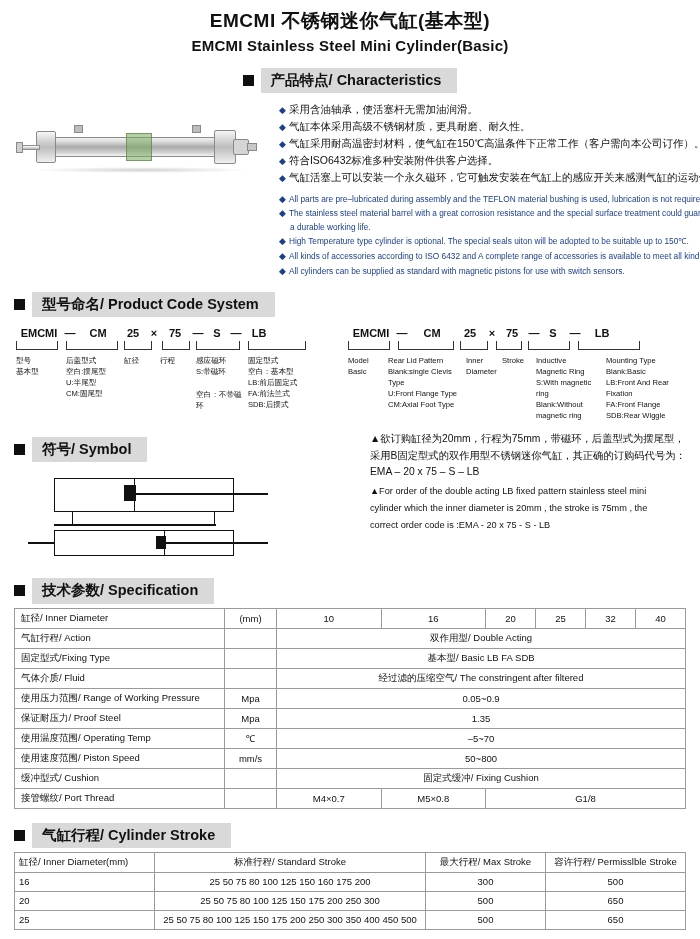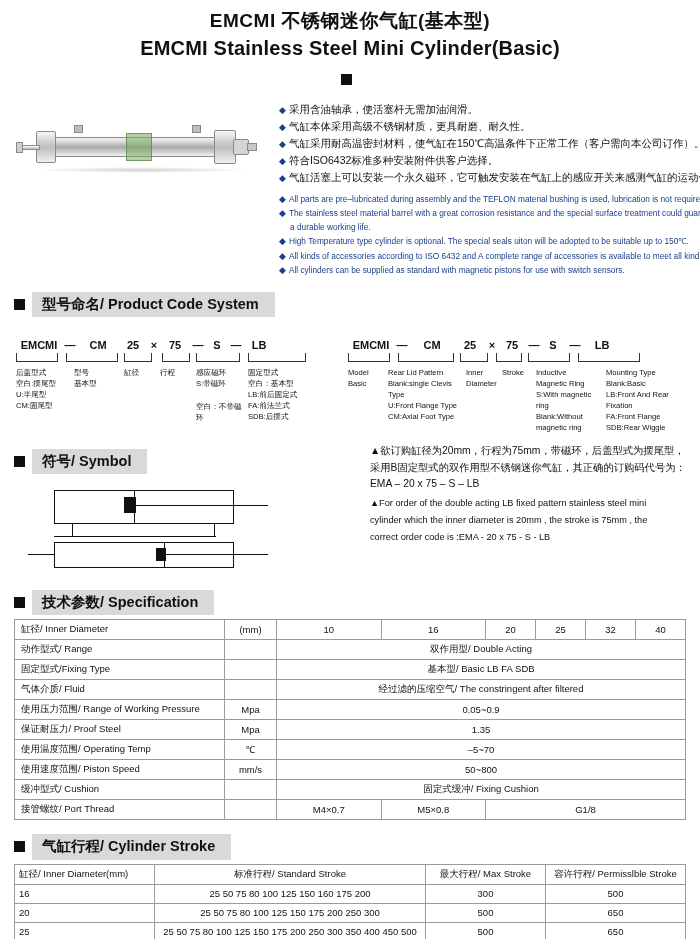--- a/index.html
+++ b/index.html
@@ -18,21 +18,21 @@
   .main-title {
     text-align:center;
     font-size:19px;
     font-weight:bold;
     letter-spacing:0.5px;
     margin-top:8px;
     color:#111;
   }
   .main-title-en {
     text-align:center;
-    font-size:20px;
+    font-size:15px;
     font-weight:bold;
     letter-spacing:0.2px;
     margin-top:3px;
     color:#111;
   }
 
   
   .section-head {
     display:flex;
     align-items:center;
@@ -49,21 +49,21 @@
     background:#d9d9d9;
     padding:3px 16px 4px 10px;
     font-size:14.5px;
     font-weight:bold;
     color:#111;
     line-height:1.25;
     display:inline-block;
   }
 
   
-  .char-row { display:flex; margin-top:14px; }
+  .char-row { display:flex; margin-top:6px; }
   .char-img {
     width:265px; flex:0 0 265px;
     position:relative; height:110px;
   }
   .char-text { flex:1 1 auto; padding-top:2px; }
   .char-line {
     font-size:10.5px;
     line-height:1.55;
     color:#111;
     white-space:nowrap;
@@ -122,21 +122,21 @@
     left:112px; top:34px; width:26px; height:28px;
     background:rgba(120,170,90,0.55);
     border:1px solid rgba(90,130,70,0.7);
   }
   .cyl-shadow {
     left:20px; top:68px; width:215px; height:6px;
     background:radial-gradient(ellipse at center, rgba(0,0,0,0.18), rgba(0,0,0,0) 70%);
   }
 
   
-  .code-wrap { margin-top:22px; display:flex; gap:6px; }
+  .code-wrap { margin-top:10px; display:flex; gap:6px; }
   .code-col { flex:1 1 50%; }
   .code-top {
     display:flex; align-items:flex-start;
     font-size:11px; font-weight:bold; color:#111;
     padding-left:2px;
   }
   .code-top span { display:inline-block; text-align:center; }
   .brackets { position:relative; height:13px; margin-top:2px; }
   .bracket {
     position:absolute; top:0; height:9px;
@@ -195,20 +195,21 @@
 </head>
 <body>
 
 <div class="page">
 
   <div class="main-title">EMCMI 不锈钢迷你气缸(基本型)</div>
   <div class="main-title-en">EMCMI Stainless Steel Mini Cylinder(Basic)</div>
 
   <div class="section-head" style="justify-content:center;">
     <div class="sq"></div>
+    <div class="label-box">产品特点/ Characteristics</div>
   </div>
 
   <div class="char-row">
     <div class="char-img">
       <div class="cyl cyl-shadow"></div>
       <div class="cyl cyl-body"></div>
       <div class="cyl cyl-capL"></div>
       <div class="cyl cyl-capR"></div>
       <div class="cyl cyl-rod"></div>
       <div class="cyl cyl-nut"></div>
@@ -261,29 +262,29 @@
       <div class="brackets">
         <div class="bracket" style="left:2px;  width:42px;"></div>
         <div class="bracket" style="left:52px; width:52px;"></div>
         <div class="bracket" style="left:110px;width:28px;"></div>
         <div class="bracket" style="left:148px;width:28px;"></div>
         <div class="bracket" style="left:182px;width:44px;"></div>
         <div class="bracket" style="left:234px;width:58px;"></div>
       </div>
 
       <div class="code-desc">
+        <div style="width:50px">
+          <div>型号</div>
+          <div>基本型</div>
+        </div>
         <div style="width:58px">
           <div>后盖型式</div>
           <div>空白:摆尾型</div>
           <div>U:半尾型</div>
           <div>CM:固尾型</div>
-        </div>
-        <div style="width:50px">
-          <div>型号</div>
-          <div>基本型</div>
         </div>
         <div style="width:36px">
           <div>缸径</div>
         </div>
         <div style="width:36px">
           <div>行程</div>
         </div>
         <div style="width:52px">
           <div>感应磁环</div>
           <div>S:带磁环</div>
@@ -410,21 +411,21 @@
         <td class="unit">(mm)</td>
         <td>10</td>
         <td>16</td>
         <td>20</td>
         <td>25</td>
         <td>32</td>
         <td>40</td>
       </tr>
 
       <tr>
-        <td class="left">动作型式/ Range</td>
+        <td class="left">气缸行程/ Action</td>
         <td class="unit"></td>
         <td colspan="6">双作用型/ Double Acting</td>
       </tr>
       <tr>
         <td class="left">固定型式/Fixing Type</td>
         <td class="unit"></td>
         <td colspan="6">基本型/ Basic     LB     FA     SDB</td>
       </tr>
       <tr>
         <td class="left">气体介质/ Fluid</td>

